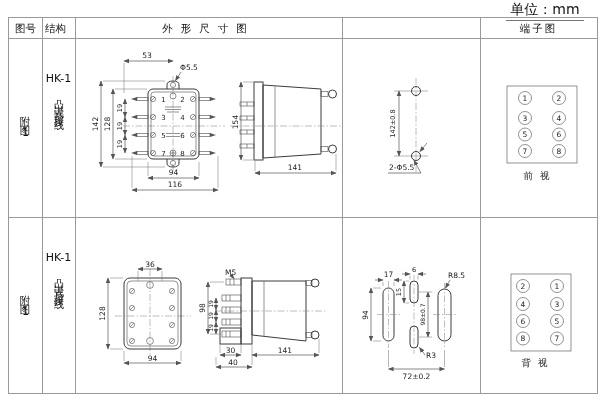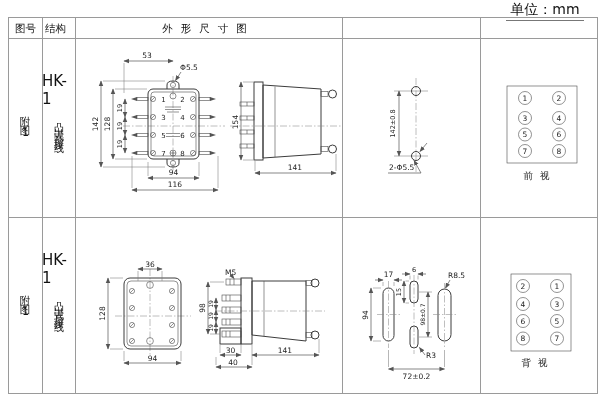--- a/index.html
+++ b/index.html
@@ -9,21 +9,21 @@
           border-bottom:1px solid #777; padding-bottom:1px; color:#111; }
   .tbl  { position:absolute; left:8px; top:17px; width:590px; height:377px; border:1px solid #9a9a9a; }
   .vline{ position:absolute; top:0; bottom:0; border-left:1px solid #9a9a9a; }
   .hline{ position:absolute; left:0; right:0; border-top:1px solid #9a9a9a; }
   .hcell{ position:absolute; top:0; height:20px; line-height:20px; text-align:center; font-size:10.5px; color:#111; }
   .ls2 { letter-spacing:2px; } .ls8 { letter-spacing:8px; }
   .fig { position:absolute; left:0; width:33px; height:179px; display:flex; align-items:center; justify-content:center; }
   .figtext { writing-mode:vertical-rl; text-orientation:upright; font-size:10.5px; letter-spacing:9px; color:#111; }
   .struct { position:absolute; left:33px; width:33px; height:179px; display:flex; flex-direction:column;
             align-items:center; padding-top:34px; }
-  .model { font-size:15px; color:#111; }
+  .model { font-size:11px; color:#111; }
   .stype { writing-mode:vertical-rl; text-orientation:upright; margin-top:7px; font-size:10px; letter-spacing:4px; color:#111; }
   .dwg { position:absolute; }
   
   .ol  { stroke:#3c3c3c; stroke-width:1;  fill:none; }
   .ol2 { stroke:#4a4a4a; stroke-width:.6; fill:none; }
   .dl  { stroke:#555;    stroke-width:.7; fill:none; }
   .ext { stroke:#7a7a7a; stroke-width:.55;fill:none; }
   .cl  { stroke:#8a8a8a; stroke-width:.55;fill:none; stroke-dasharray:7 2 1.5 2; }
   .fillarrow { fill:#555; }
   svg text { font-family:"DejaVu Sans","Liberation Sans",sans-serif; fill:#222; }
@@ -42,20 +42,21 @@
     <div class="vline" style="left:33px"></div>
     <div class="vline" style="left:66px"></div>
     <div class="vline" style="left:333px"></div>
     <div class="vline" style="left:471px"></div>
     <div class="hline" style="top:20px"></div>
     <div class="hline" style="top:199px"></div>
 
     <div class="hcell" style="left:0;width:33px">图号</div>
     <div class="hcell" style="left:30px;width:33px">结构</div>
     <div class="hcell ls8" style="left:66px;width:267px">外形尺寸图</div>
+    <div class="hcell ls2" style="left:471px;width:117px">端子图</div>
 
     <div class="fig" style="top:20px">
       <span class="figtext">附图1</span>
     </div>
     <div class="struct" style="top:20px">
       <span class="model">HK-1</span>
       <span class="stype">凸出式前接线</span>
     </div>
 
     <svg class="dwg" style="left:66px;top:20px" width="267" height="179" viewBox="0 0 267 179">

